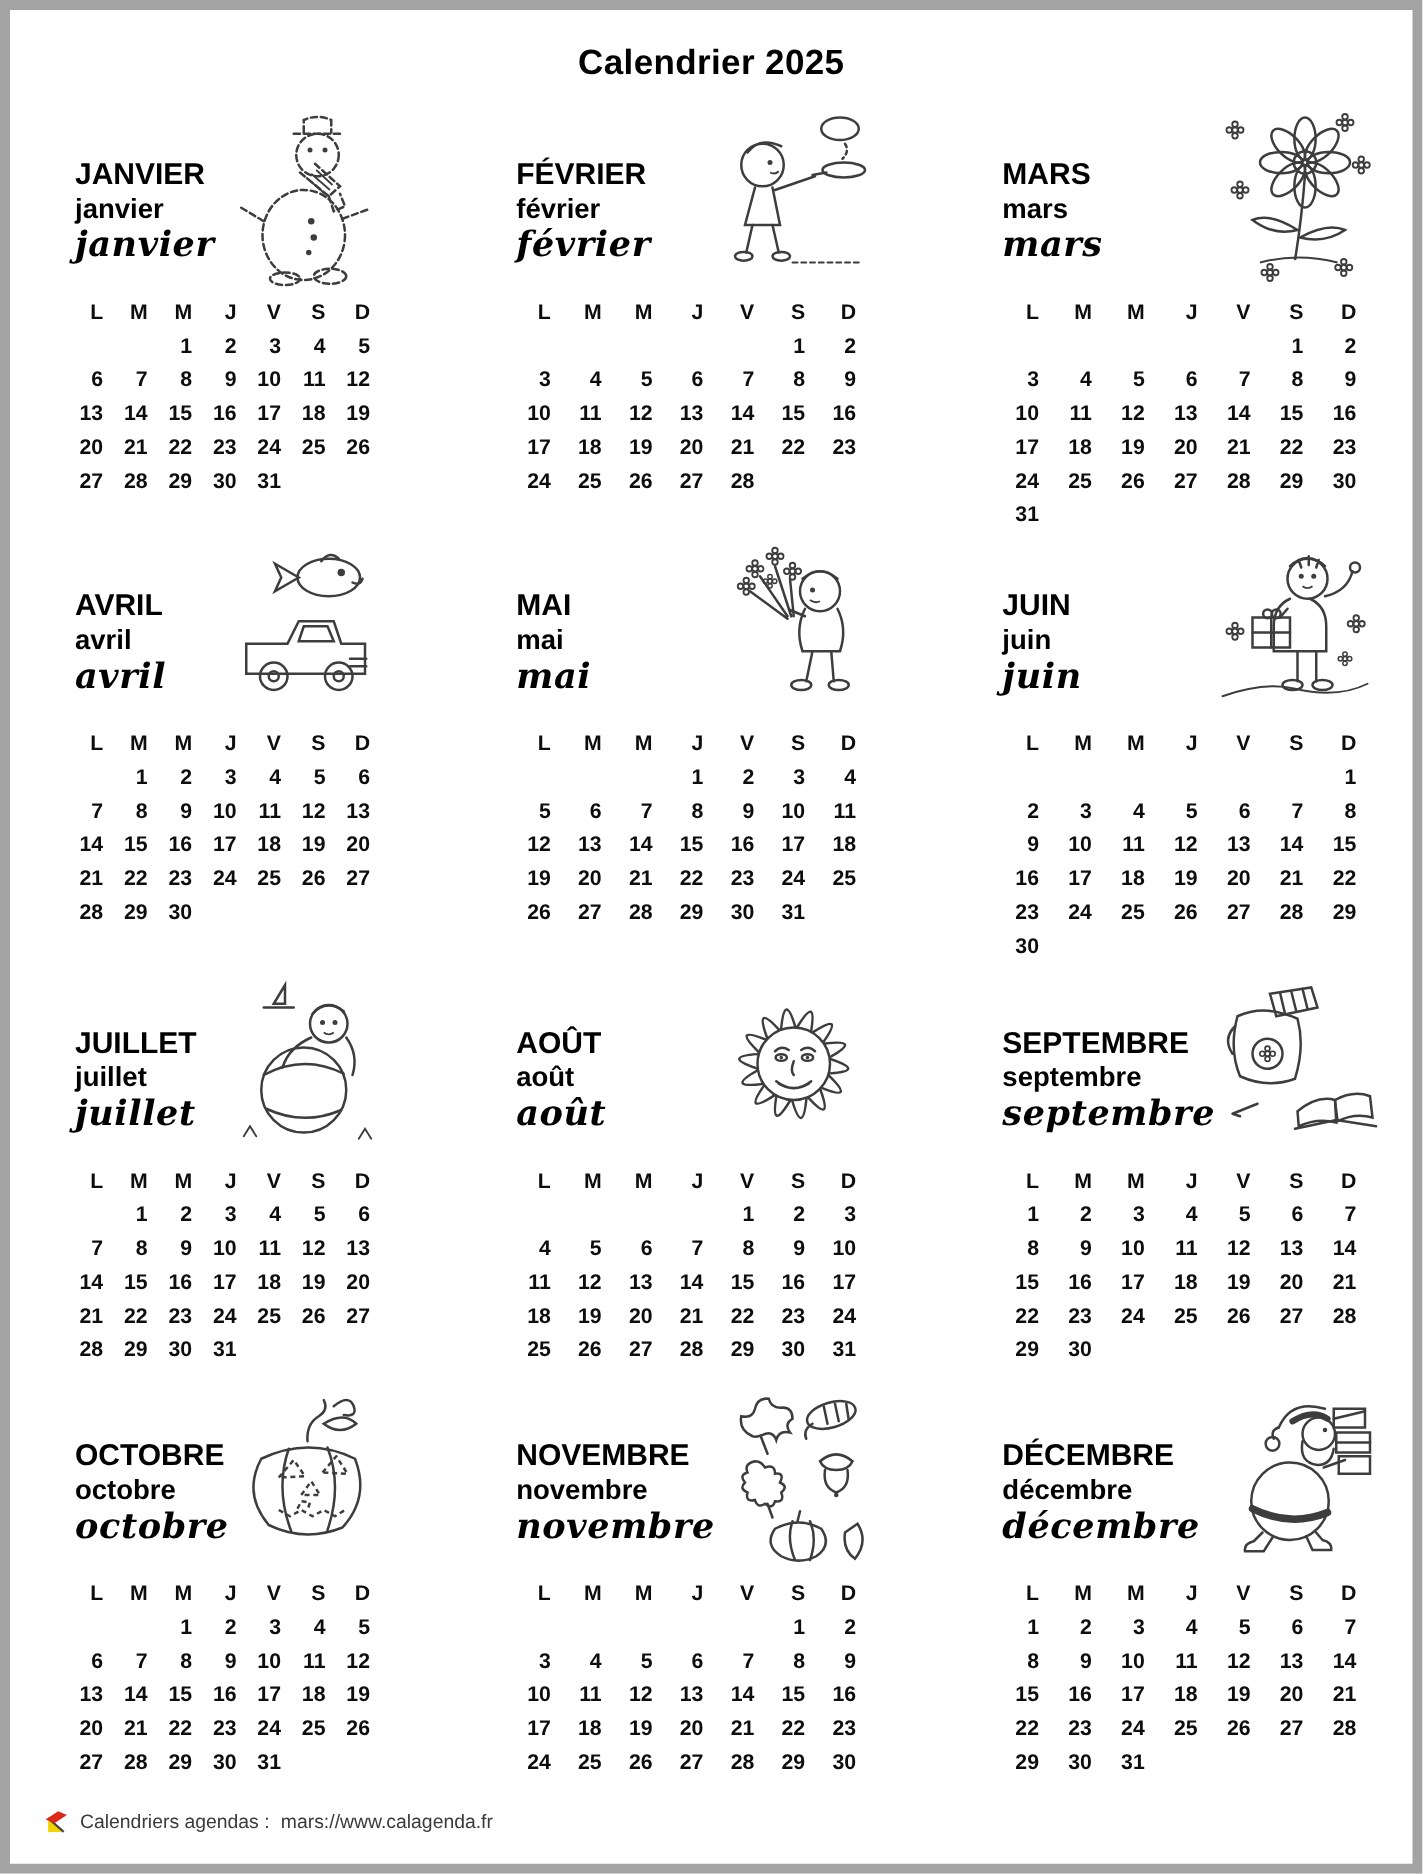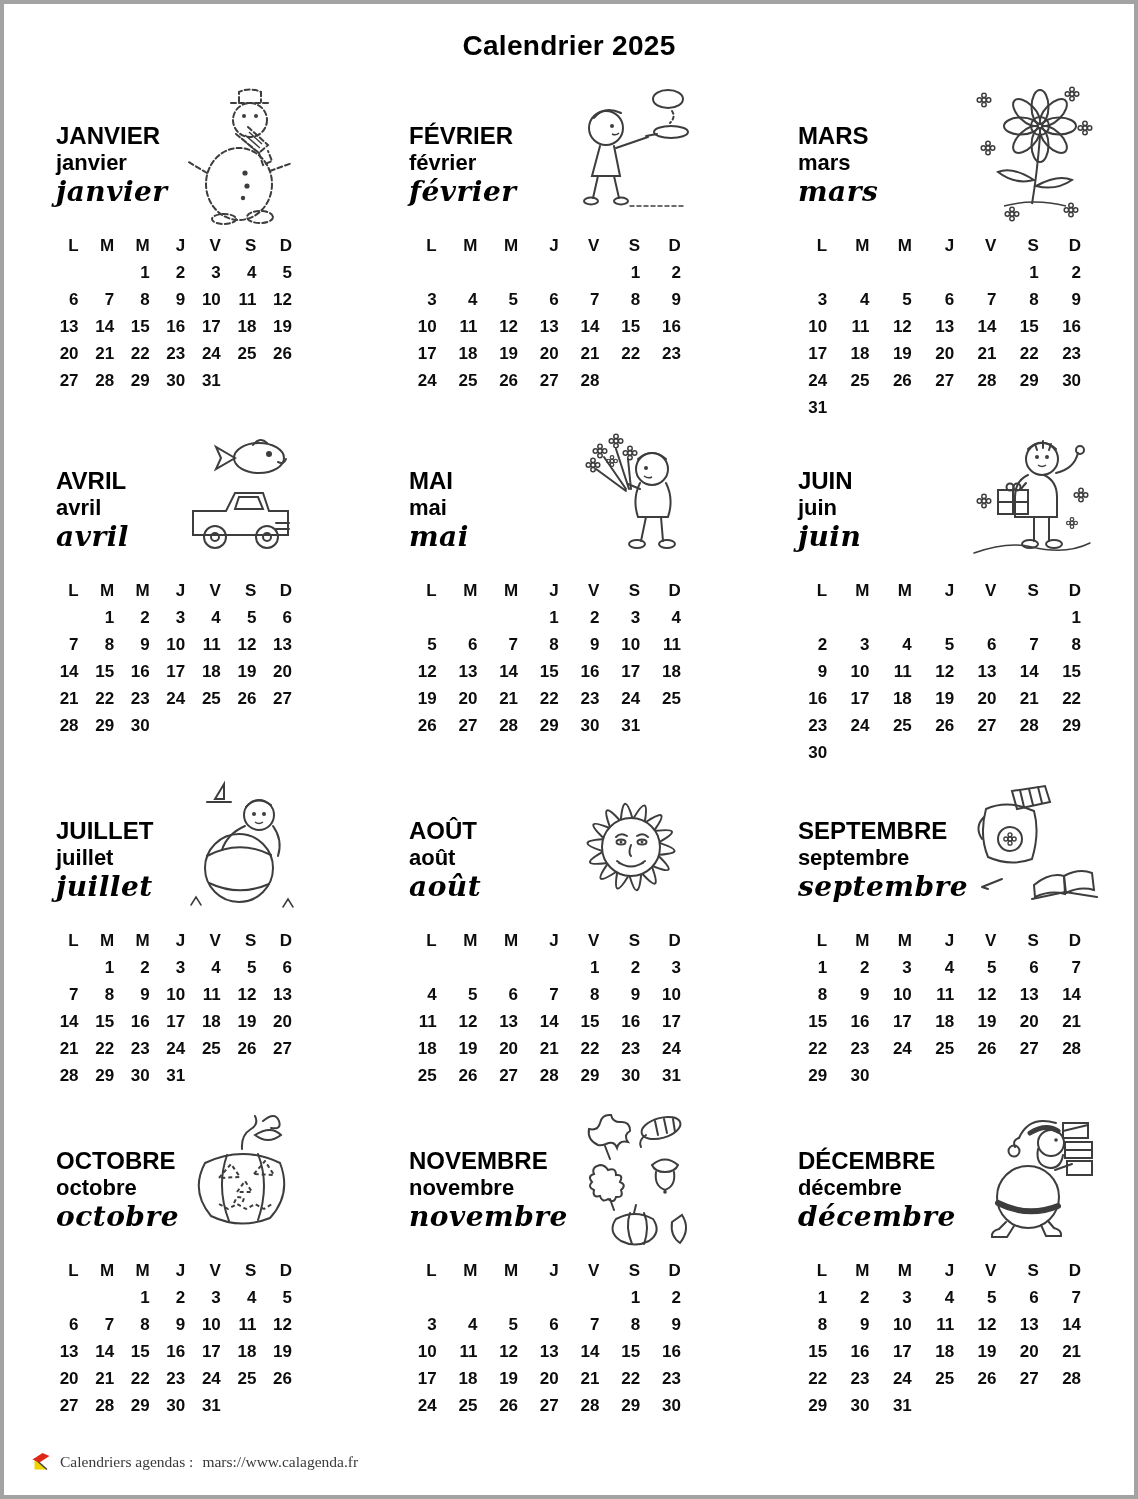--- a/index.html
+++ b/index.html
@@ -1,18 +1,18 @@
 <!DOCTYPE html>
 <html lang="fr"><head>
 <meta charset="utf-8">
 <style>
   html,body{margin:0;padding:0;background:#fff;}
   .page{
     width:1138px;height:1499px;box-sizing:border-box;position:relative;
-    background:#fff;border:4px solid #a3a3a3;overflow:hidden;
+    background:#fff;border:8px solid #a3a3a3;overflow:hidden;
     font-family:"Liberation Sans",sans-serif;color:#000;
   }
   .page-title{
     text-align:center;padding-top:26px;font-size:28px;font-weight:bold;
     letter-spacing:.3px;
   }
   .cal-grid{
     display:grid;grid-template-columns:repeat(3,1fr);
     grid-template-rows:345px 350px 330px auto;
     column-gap:104px;padding:23px 58px 0 52px;
@@ -30,21 +30,21 @@
   .mart svg{width:100%;height:100%;display:block;}
   table.cal{width:100%;border-collapse:collapse;table-layout:fixed;}
   table.cal th{height:21px;vertical-align:bottom;}
   table.cal td{height:25px;vertical-align:bottom;}
   table.cal th,table.cal td{
     font-weight:bold;font-size:17px;text-align:right;
     padding:0 13px 2px 0;color:#0d0d0d;
   }
   .footer{
     position:absolute;left:28px;bottom:24px;display:flex;align-items:center;gap:9px;
-    font-size:15.5px;color:#3a3a3a;font-family:Liberation Serif, serif;
+    font-size:15.5px;color:#3a3a3a;
   }
   .footer a{color:#3a3a3a;text-decoration:none;}
   .logo svg{display:block;}
 </style>
 </head>
 <body>
 
 <div class="page">
   <div class="page-title">Calendrier 2025</div>
 

